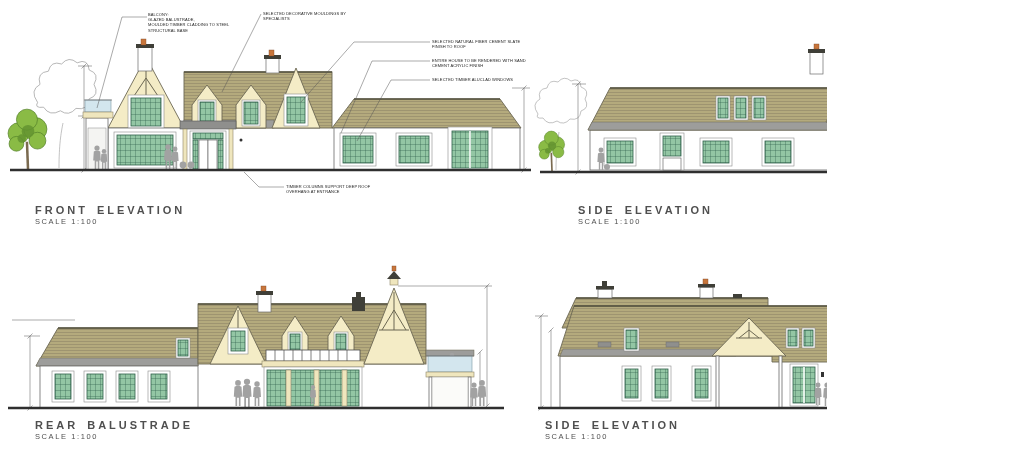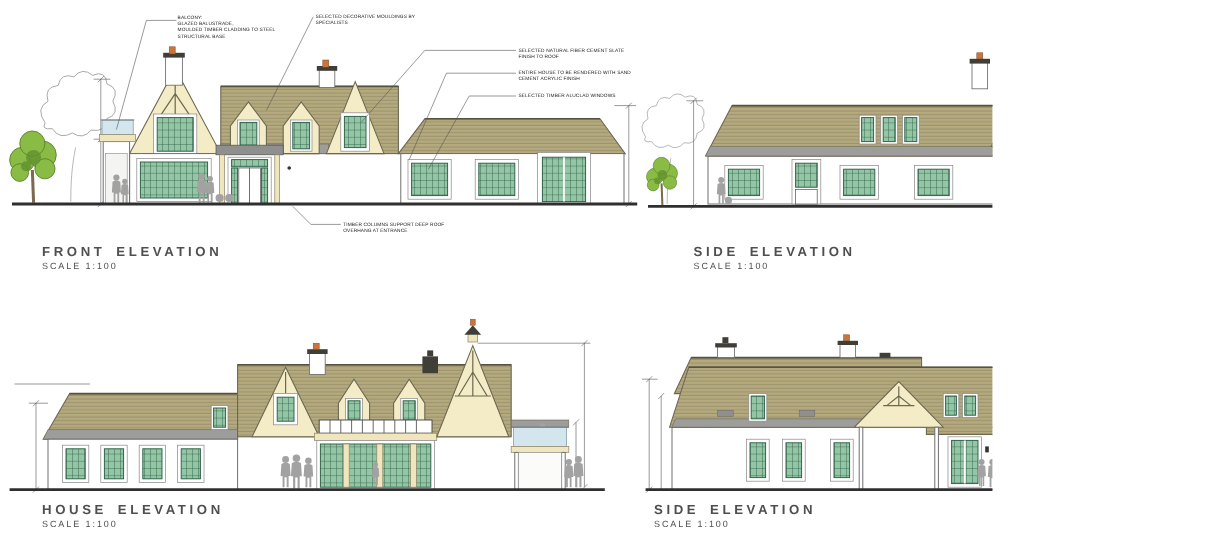--- a/index.html
+++ b/index.html
@@ -445,21 +445,21 @@
     <line x1="538" y1="408" x2="1006" y2="408" class="ground"></line>
   </g>
 </svg>
 
 <div class="elev-title" style="left:35px;top:204px">FRONT ELEVATION</div>
 <div class="elev-scale" style="left:35px;top:217px">SCALE 1:100</div>
 
 <div class="elev-title" style="left:578px;top:204px">SIDE ELEVATION</div>
 <div class="elev-scale" style="left:578px;top:217px">SCALE 1:100</div>
 
-<div class="elev-title" style="left:35px;top:419px">HOUSE ELEVATION</div>
+<div class="elev-title" style="left:35px;top:419px">REAR BALUSTRADE</div>
 <div class="elev-scale" style="left:35px;top:432px">SCALE 1:100</div>
 
 <div class="elev-title" style="left:545px;top:419px">SIDE ELEVATION</div>
 <div class="elev-scale" style="left:545px;top:432px">SCALE 1:100</div>
 
 <div class="anno" style="left:148px;top:12px">BALCONY:
 GLAZED BALUSTRADE,
 MOULDED TIMBER CLADDING TO STEEL
 STRUCTURAL BASE</div>
 <div class="anno" style="left:263px;top:11px">SELECTED DECORATIVE MOULDINGS BY

